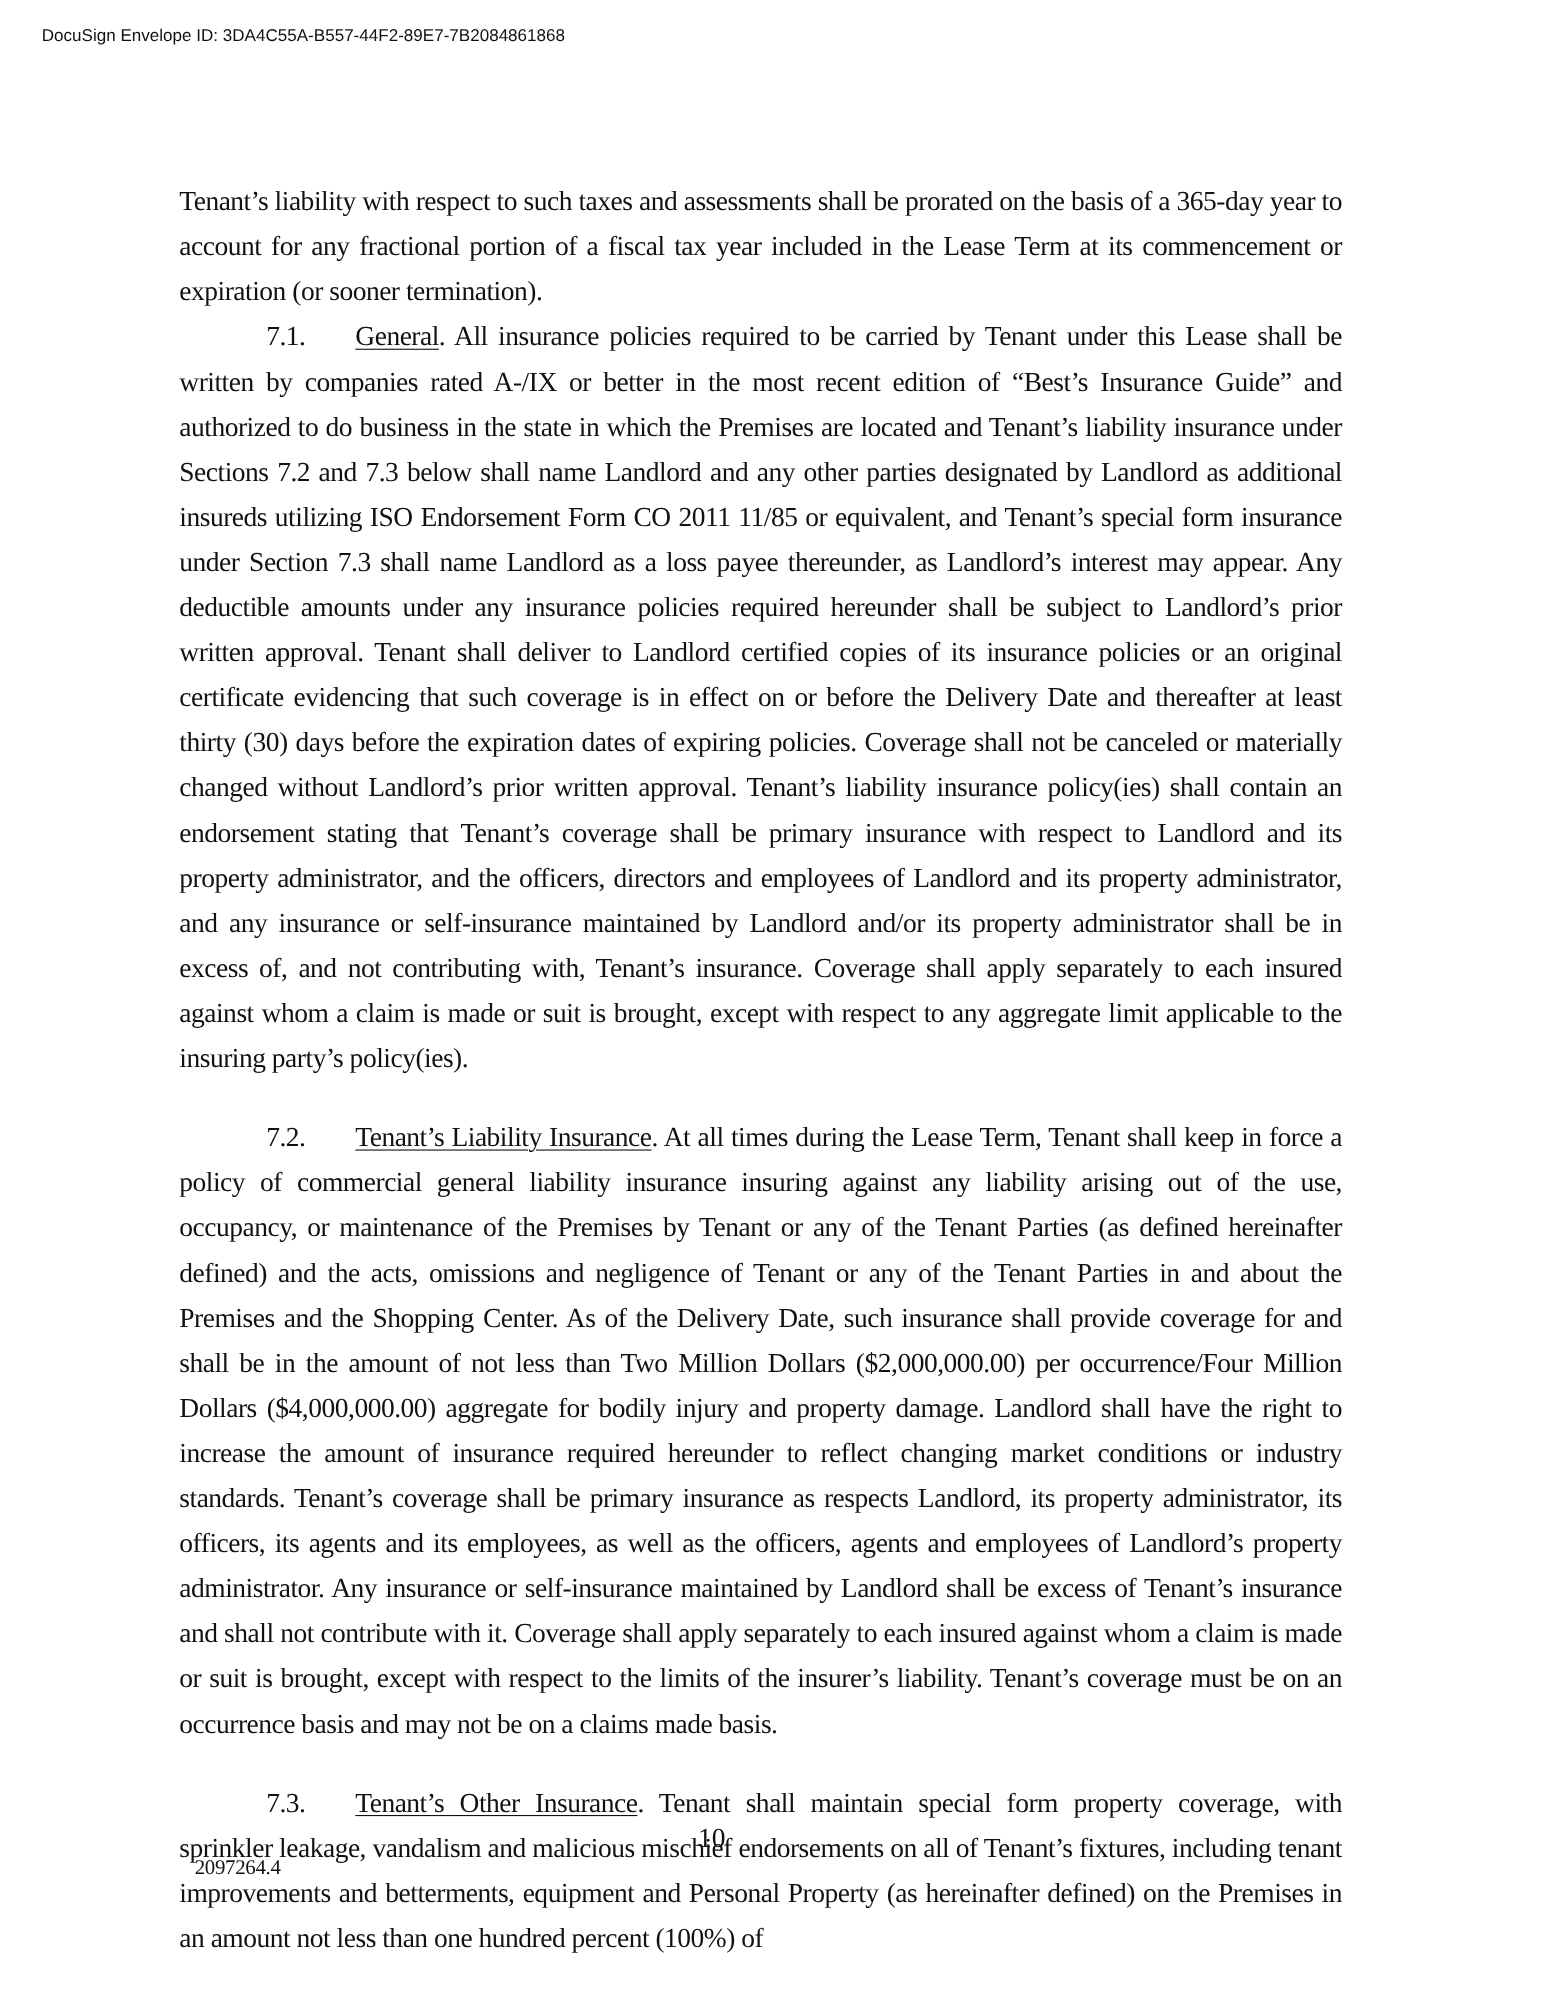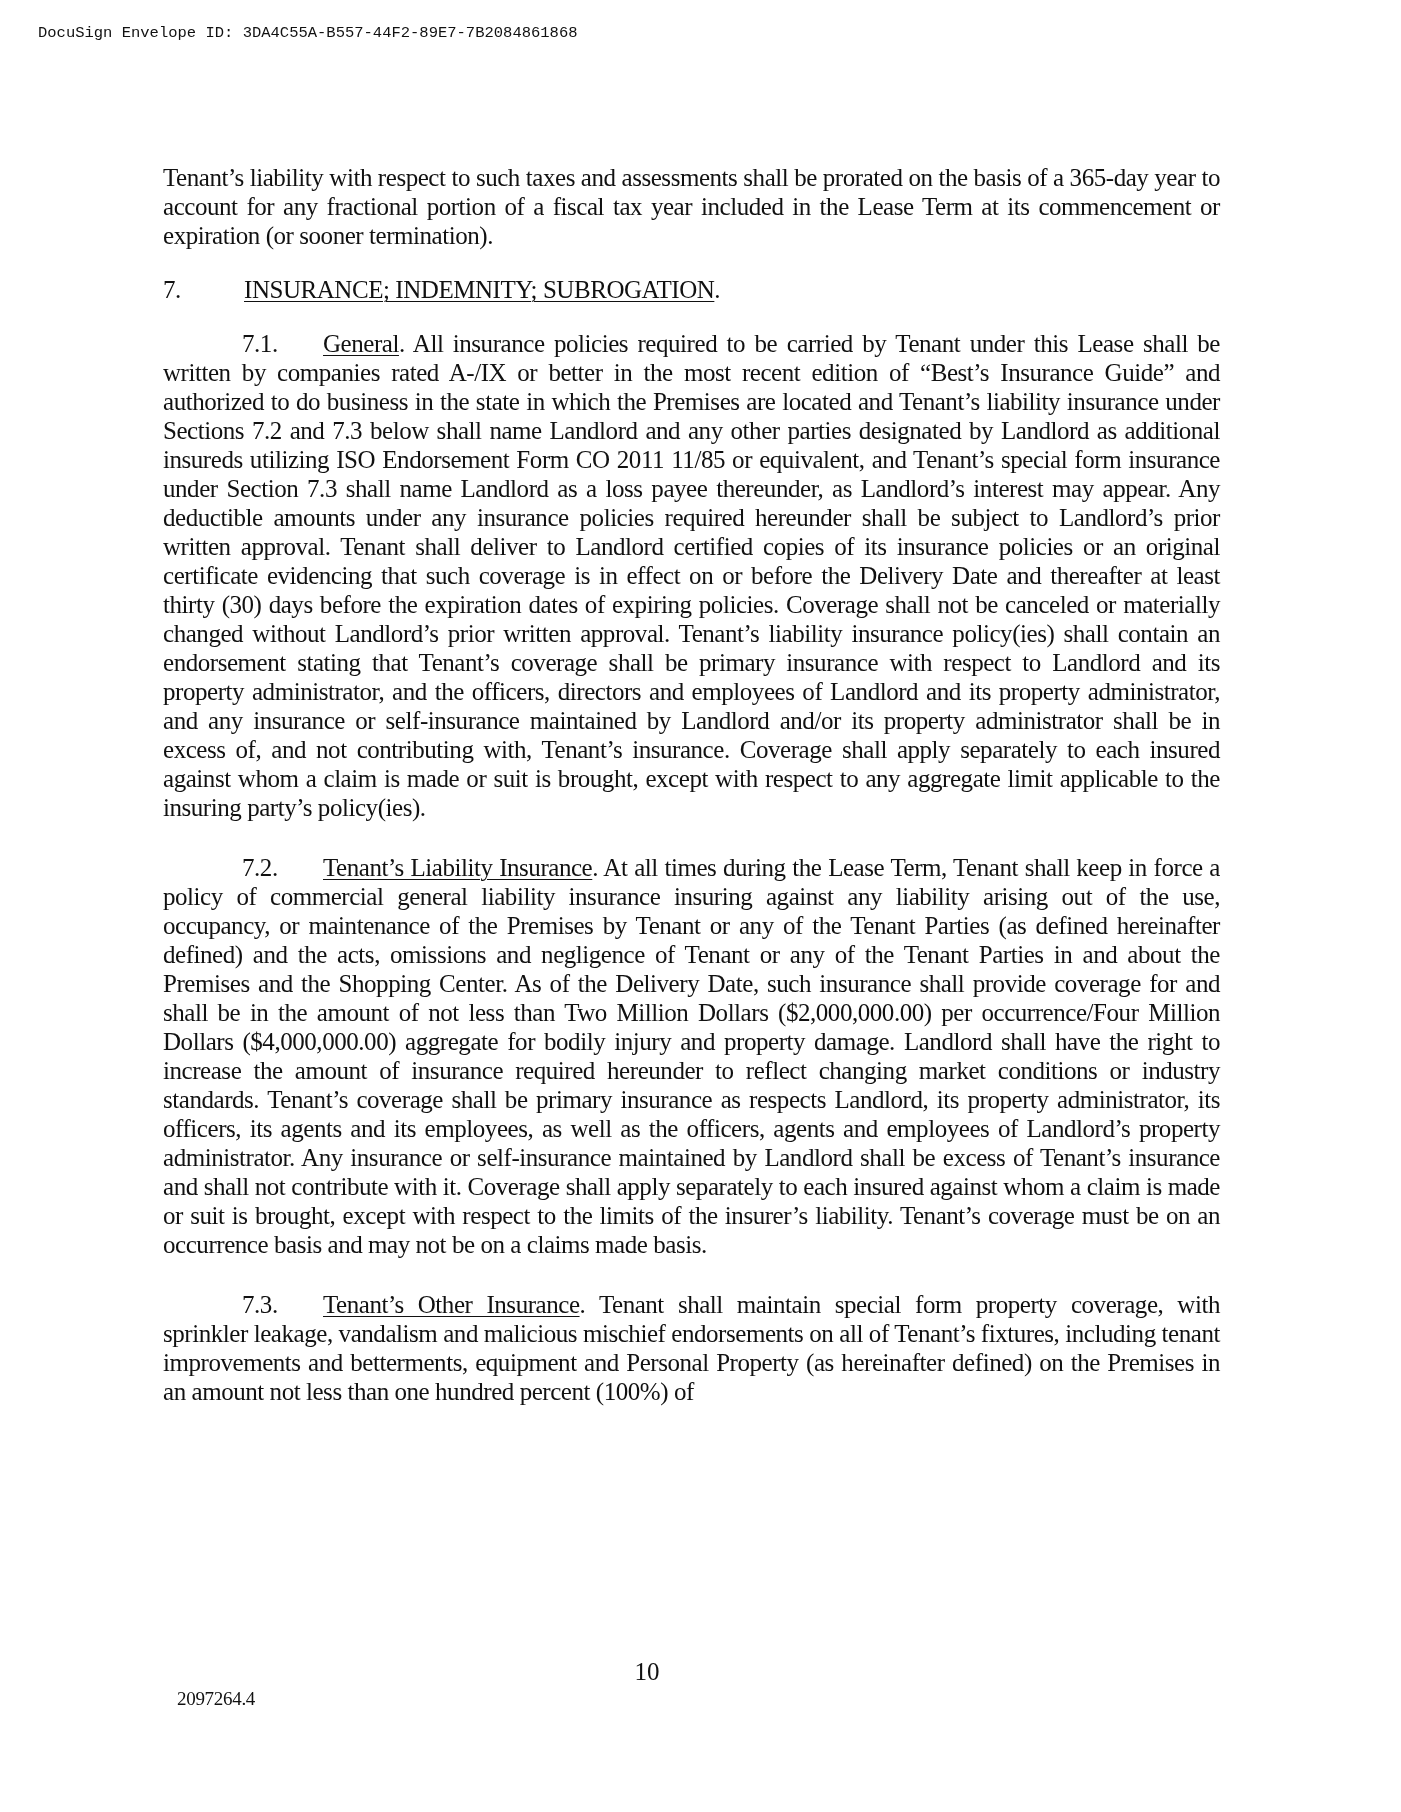--- a/index.html
+++ b/index.html
@@ -1,23 +1,23 @@
 <!DOCTYPE html>
 <html><head>
 <meta charset="utf-8">
 <style>
   html, body { margin: 0; padding: 0; background: #ffffff; }
   body { width: 1401px; height: 1812px; position: relative; overflow: hidden; color: #111; }
   .envelope {
     position: absolute; left: 38px; top: 24px;
-    font-family: Liberation Mono, monospace; font-size: 15.5px; color: #111;
+    font-family: Liberation Sans, sans-serif; font-size: 15.5px; color: #111;
   }
   .page-body {
     position: absolute; left: 163px; top: 163px; width: 1057px;
-    font-family: "Liberation Serif", serif; font-size: 25px; line-height: 29px;
+    font-family: "Liberation Serif", serif; font-size: 25px; line-height: 41px;
     letter-spacing: -0.45px;
   }
   .para { margin: 0; text-align: justify; }
   .heading { margin: 25px 0 25px 0; }
   .heading .num { display: inline-block; width: 81px; }
   .u { text-decoration: underline; text-underline-offset: 3px; text-decoration-thickness: 1px; }
   .sec-num { display: inline-block; width: 81px; margin-left: 79px; }
   .gap { height: 31px; }
   .page-number {
     position: absolute; left: 0; width: 1294px; top: 1658px; text-align: center;
@@ -29,23 +29,20 @@
   }
 </style>
 </head>
 <body>
 
 <div class="envelope">DocuSign Envelope ID: 3DA4C55A-B557-44F2-89E7-7B2084861868</div>
 
 <div class="page-body">
   <p class="para">Tenant’s liability with respect to such taxes and assessments shall be prorated on the basis of a 365-day year to account for any fractional portion of a fiscal tax year included in the Lease Term at its commencement or expiration (or sooner termination).</p>
 
-  <div class="heading">
-    <span class="num">7.</span><span class="u">INSURANCE; INDEMNITY; SUBROGATION</span><span>.</span>
-  </div>
 
   <p class="para">
     <span class="sec-num">7.1.</span><span class="u">General</span><span>. All insurance policies required to be carried by Tenant under this Lease shall be written by companies rated A-/IX or better in the most recent edition of “Best’s Insurance Guide” and authorized to do business in the state in which the Premises are located and Tenant’s liability insurance under Sections 7.2 and 7.3 below shall name Landlord and any other parties designated by Landlord as additional insureds utilizing ISO Endorsement Form CO 2011 11/85 or equivalent, and Tenant’s special form insurance under Section 7.3 shall name Landlord as a loss payee thereunder, as Landlord’s interest may appear.  Any deductible amounts under any insurance policies required hereunder shall be subject to Landlord’s prior written approval.  Tenant shall deliver to Landlord certified copies of its insurance policies or an original certificate evidencing that such coverage is in effect on or before the Delivery Date and thereafter at least thirty (30) days before the expiration dates of expiring policies.  Coverage shall not be canceled or materially changed without Landlord’s prior written approval.  Tenant’s liability insurance policy(ies) shall contain an endorsement stating that Tenant’s coverage shall be primary insurance with respect to Landlord and its property administrator, and the officers, directors and employees of Landlord and its property administrator, and any insurance or self-insurance maintained by Landlord and/or its property administrator shall be in excess of, and not contributing with, Tenant’s insurance.  Coverage shall apply separately to each insured against whom a claim is made or suit is brought, except with respect to any aggregate limit applicable to the insuring party’s policy(ies).</span>
   </p>
   <div class="gap"></div>
 
   <p class="para">
     <span class="sec-num">7.2.</span><span class="u">Tenant’s Liability Insurance</span><span>. At all times during the Lease Term, Tenant shall keep in force a policy of commercial general liability insurance insuring against any liability arising out of the use, occupancy, or maintenance of the Premises by Tenant or any of the Tenant Parties (as defined hereinafter defined) and the acts, omissions and negligence of Tenant or any of the Tenant Parties in and about the Premises and the Shopping Center.  As of the Delivery Date, such insurance shall provide coverage for and shall be in the amount of not less than Two Million Dollars ($2,000,000.00) per occurrence/Four Million Dollars ($4,000,000.00) aggregate for bodily injury and property damage.  Landlord shall have the right to increase the amount of insurance required hereunder to reflect changing market conditions or industry standards. Tenant’s coverage shall be primary insurance as respects Landlord, its property administrator, its officers, its agents and its employees, as well as the officers, agents and employees of Landlord’s property administrator. Any insurance or self-insurance maintained by Landlord shall be excess of Tenant’s insurance and shall not contribute with it.  Coverage shall apply separately to each insured against whom a claim is made or suit is brought, except with respect to the limits of the insurer’s liability.  Tenant’s coverage must be on an occurrence basis and may not be on a claims made basis.</span>
   </p>
   <div class="gap"></div>

